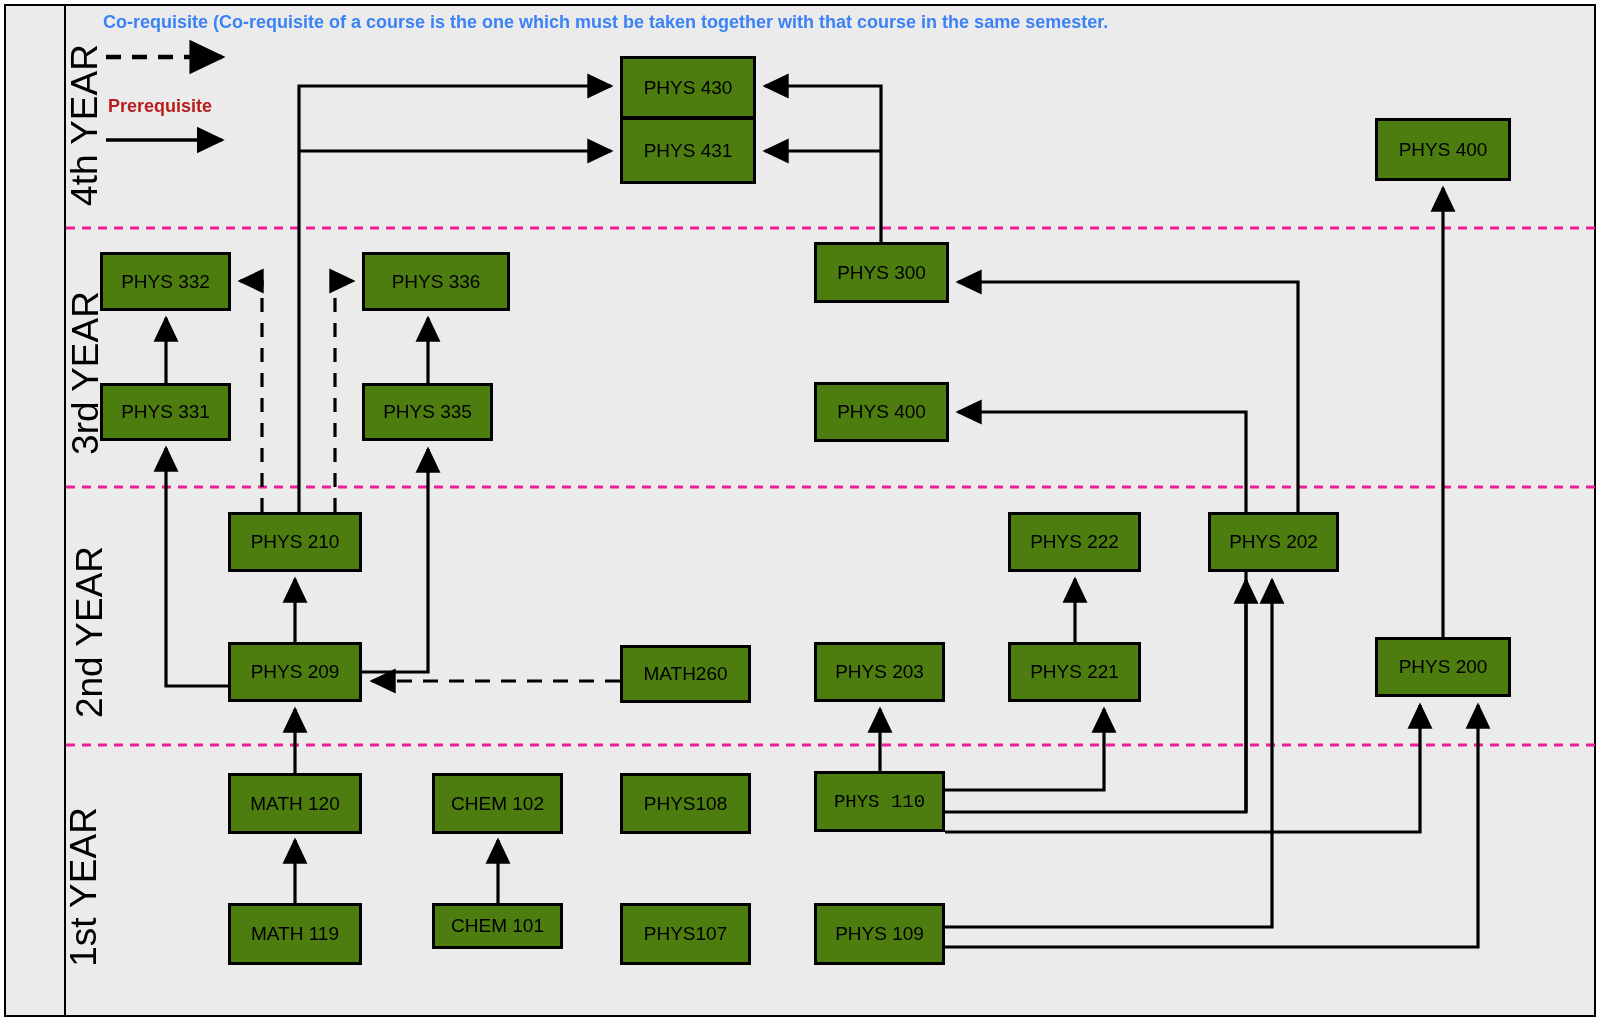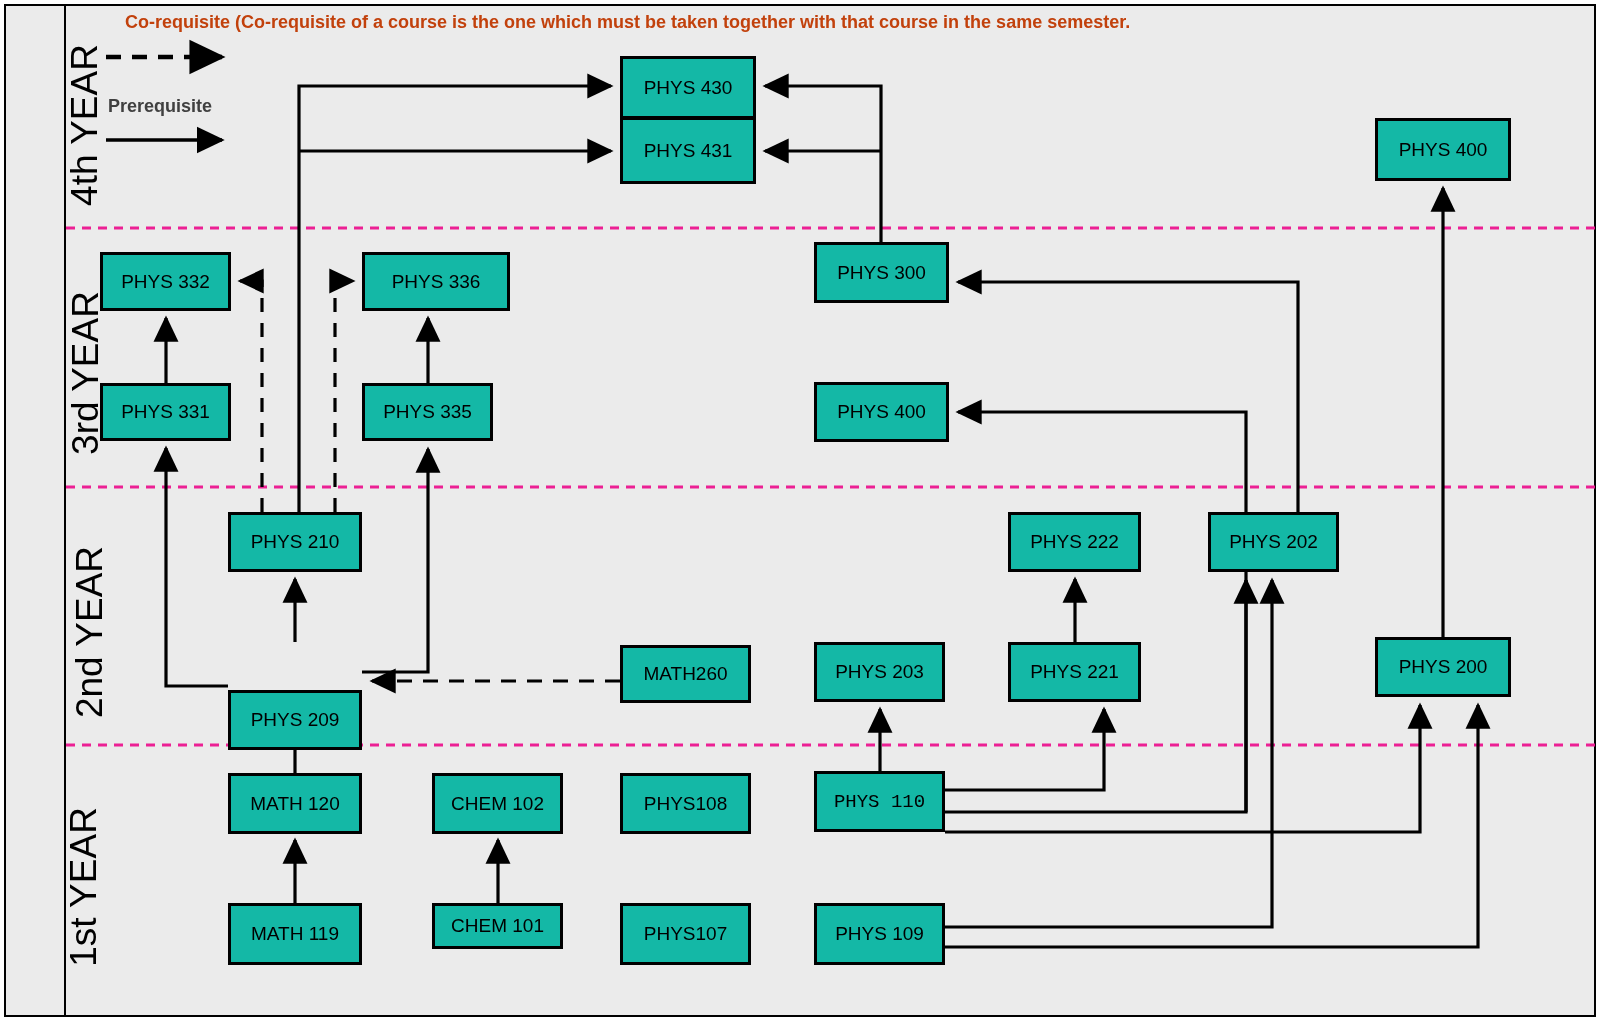--- a/index.html
+++ b/index.html
@@ -57,51 +57,51 @@
     position: absolute;
     left: 0;
     top: 0;
     width: 1602px;
     height: 1023px;
     pointer-events: none;
   }
   
   .node {
     position: absolute;
-    background: #14b8a6;
+    background: #4d7c0f;
     border: 3px solid #000000;
     box-sizing: border-box;
     display: flex;
     align-items: center;
     justify-content: center;
     color: #000000;
     font-size: 19px;
     font-family: "Liberation Sans", sans-serif;
     white-space: nowrap;
   }
   .node.stacked-top { border-bottom-width: 2px; }
   .node.stacked-bot { border-top-width: 2px; }
 
   
   #legend-text {
     position: absolute;
-    left: 125px;
+    left: 103px;
     top: 12px;
     font-size: 18px;
     font-weight: bold;
-    color: #c2410c;
+    color: #3b82f6;
     white-space: nowrap;
   }
   #legend-prereq-text {
     position: absolute;
     left: 108px;
     top: 96px;
     font-size: 18px;
     font-weight: bold;
-    color: #404040;
+    color: #b91c1c;
     white-space: nowrap;
   }
 </style>
 </head>
 <body>
 
 <div id="page">
 
   <div id="frame"></div>
 
@@ -233,21 +233,21 @@
 
   <div class="node" style="left:228px;top:512px;width:134px;height:60px;">
     <span>PHYS 210</span>
   </div>
   <div class="node" style="left:1008px;top:512px;width:133px;height:60px;">
     <span>PHYS 222</span>
   </div>
   <div class="node" style="left:1208px;top:512px;width:131px;height:60px;">
     <span>PHYS 202</span>
   </div>
-  <div class="node" style="left:228px;top:642px;width:134px;height:60px;margin-top:48px;">
+  <div class="node" style="left:228px;top:642px;width:134px;height:60px;">
     <span>PHYS 209</span>
   </div>
   <div class="node" style="left:620px;top:645px;width:131px;height:58px;">
     <span>MATH260</span>
   </div>
   <div class="node" style="left:814px;top:642px;width:131px;height:60px;">
     <span>PHYS 203</span>
   </div>
   <div class="node" style="left:1008px;top:642px;width:133px;height:60px;">
     <span>PHYS 221</span>

